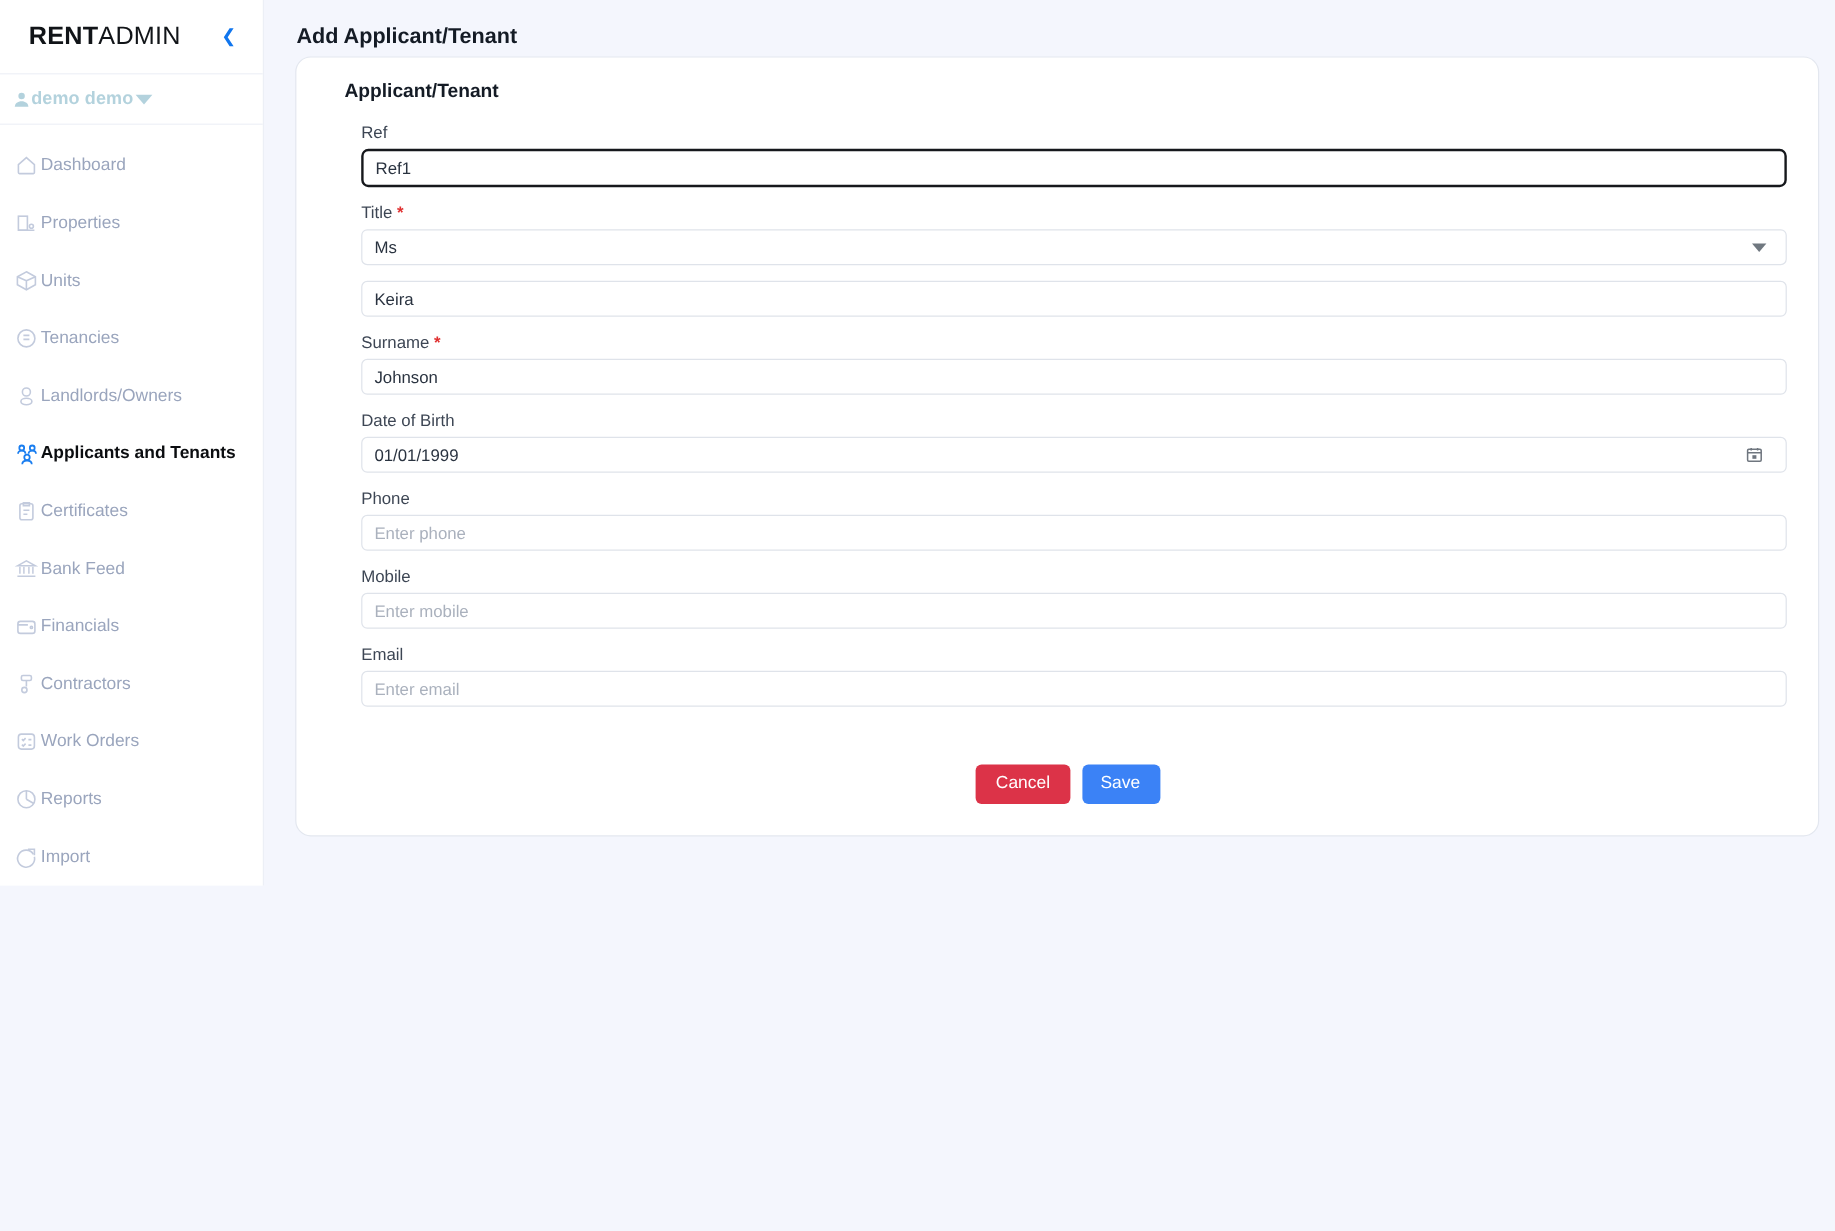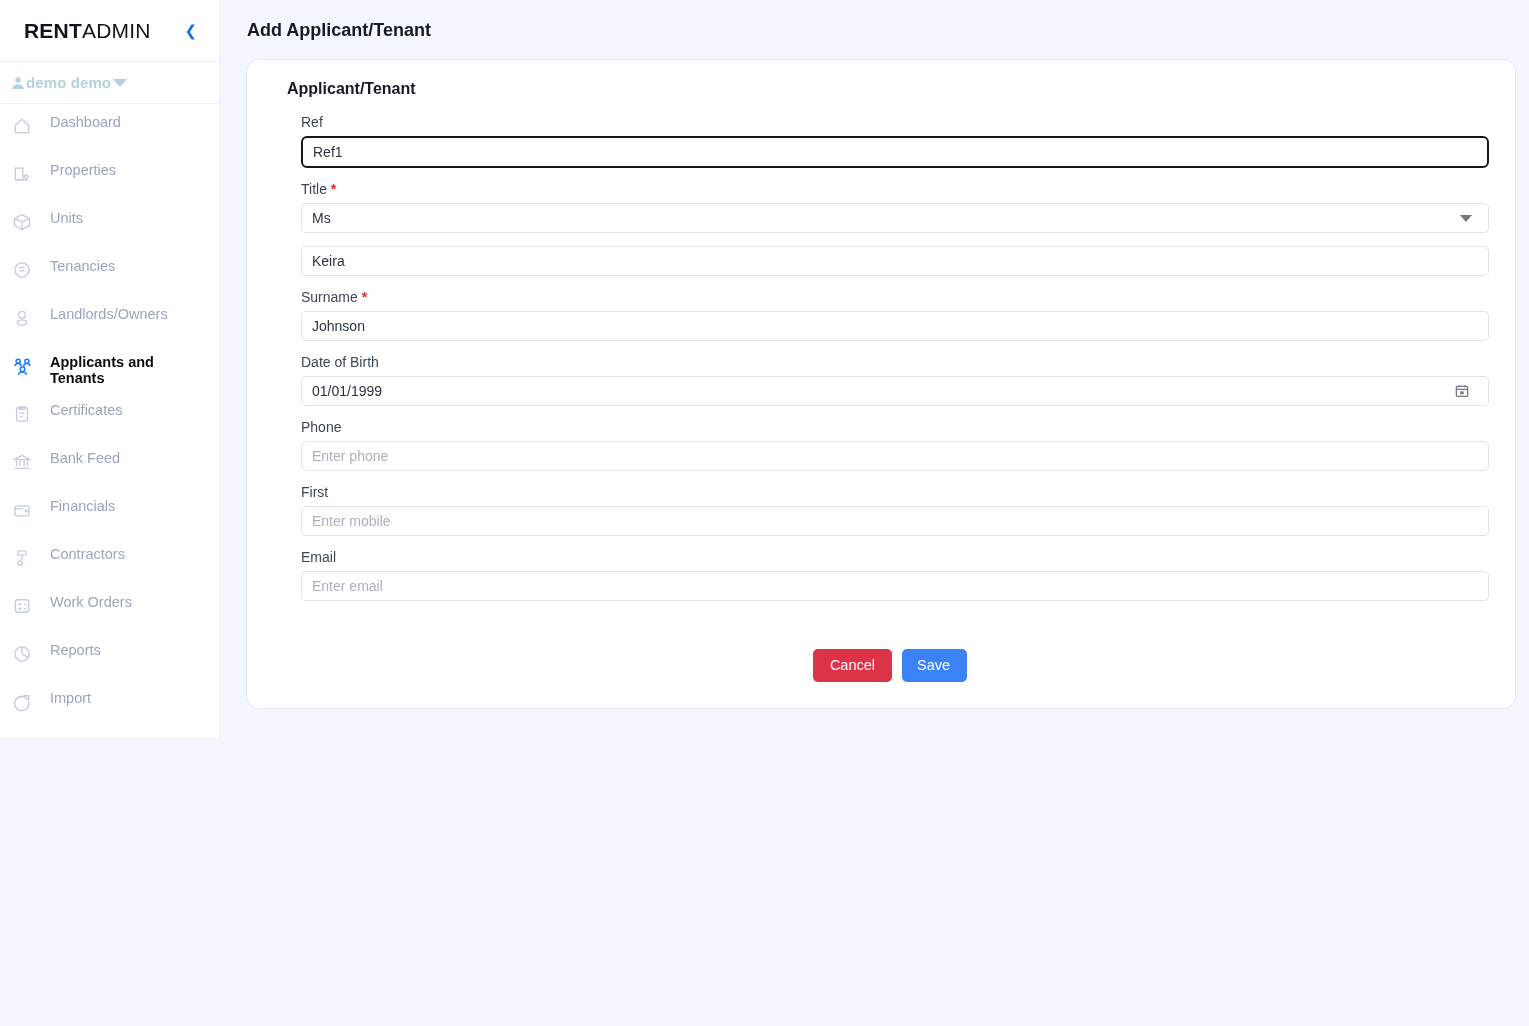--- a/index.html
+++ b/index.html
@@ -68,21 +68,22 @@
     border-left: 7px solid transparent;
     border-right: 7px solid transparent;
     border-top: 8px solid #b3d2dd;
     margin-left: 2px;
   }
 
   .nav { padding-top: 10px; }
   .nav-item {
     height: 48px;
     display: flex;
-    gap: 16px;
+    align-items: center;
+    gap: 0;
     padding: 0 16px 0 10px;
     cursor: pointer;
     color: #9aa5bd;
     font-size: 14.5px;
   }
   .nav-item .ico {
     width: 24px; height: 24px;
     display: flex; align-items: center; justify-content: center;
     flex: 0 0 24px;
     color: #c3cbdd;
@@ -98,21 +99,21 @@
     padding: 0;
     overflow: hidden;
   }
   .page-title {
     font-size: 18px;
     font-weight: 700;
     color: #141b25;
     padding: 20px 0 0 27px;
   }
   .card {
-    margin: 18px 13px 0 26px;
+    margin: 6px 13px 0 26px;
     background: #ffffff;
     border: 1px solid #e3e7ef;
     border-radius: 13px;
     padding: 20px 26px 26px 26px;
   }
   .card-title {
     font-size: 16px;
     font-weight: 700;
     color: #141b25;
     margin: 0 0 16px 14px;
@@ -398,21 +399,21 @@
       </div>
 
       <div class="field">
         <label>Phone</label>
         <div class="ctl">
           <span class="ph">Enter phone</span>
         </div>
       </div>
 
       <div class="field">
-        <label>First</label>
+        <label>Mobile</label>
         <div class="ctl">
           <span class="ph">Enter mobile</span>
         </div>
       </div>
 
       <div class="field">
         <label>Email</label>
         <div class="ctl">
           <span class="ph">Enter email</span>
         </div>

